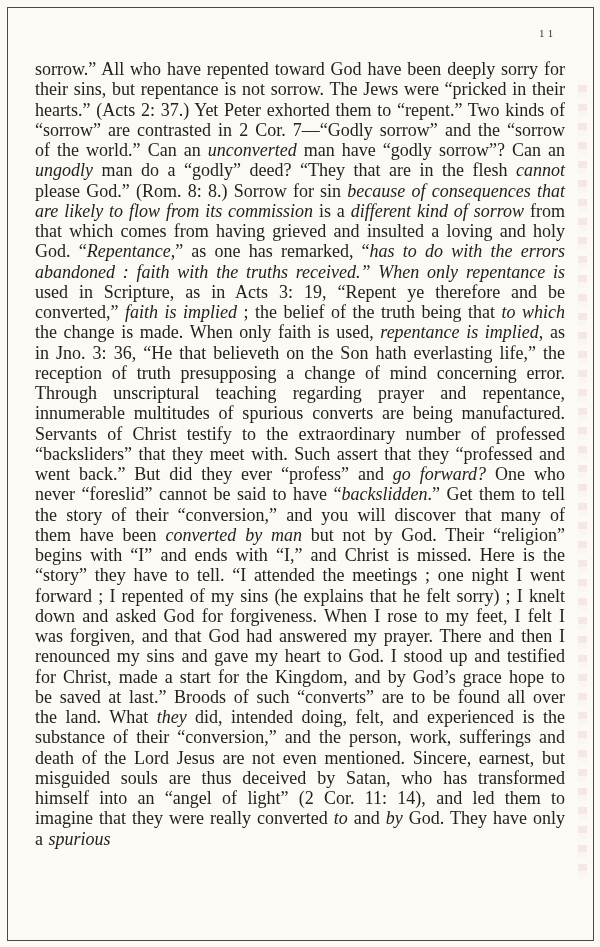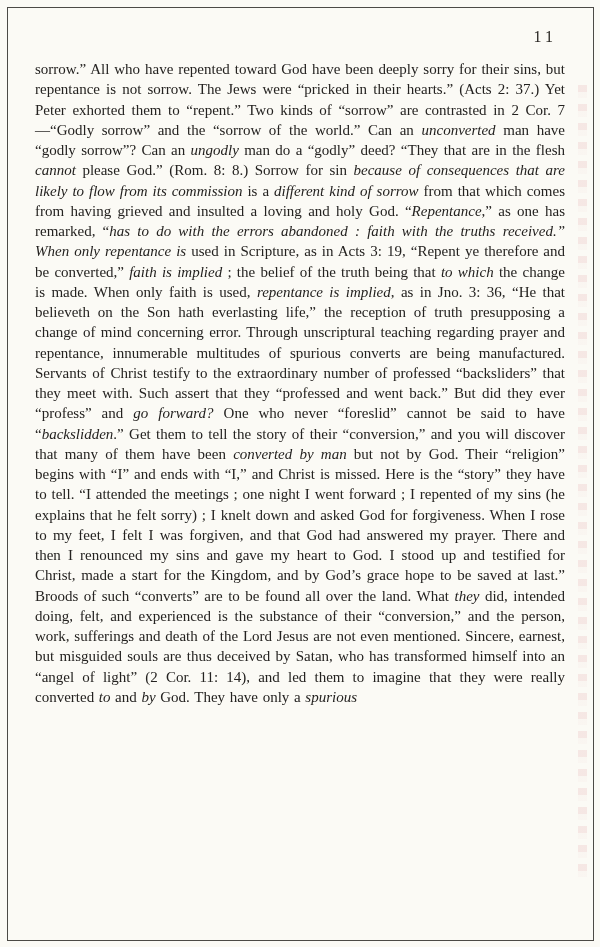--- a/index.html
+++ b/index.html
@@ -24,30 +24,30 @@
     text-align: center;
     font-style: italic;
     font-size: 17.5px;
     letter-spacing: 0.4px;
     color: #262320;
   }
   .page-number {
     position: absolute;
     right: 8px; top: 3px;
     font-style: normal;
-    font-size: 16px;
+    font-size: 10px;
     letter-spacing: 4px;
     font-variant: small-caps;
     color: #2a2724;
   }
   .body-text {
     position: absolute;
     top: 59px; left: 35px;
     width: 530px;
-    font-size: 15px;
+    font-size: 18px;
     line-height: 20.25px;
     text-align: justify;
     word-spacing: 0.06em;
     color: #242220;
   }
   .body-text i { font-style: italic; }
   .scan-watermark {
     position: absolute;
     right: 13px; top: 85px;
     width: 9px; height: 795px;

